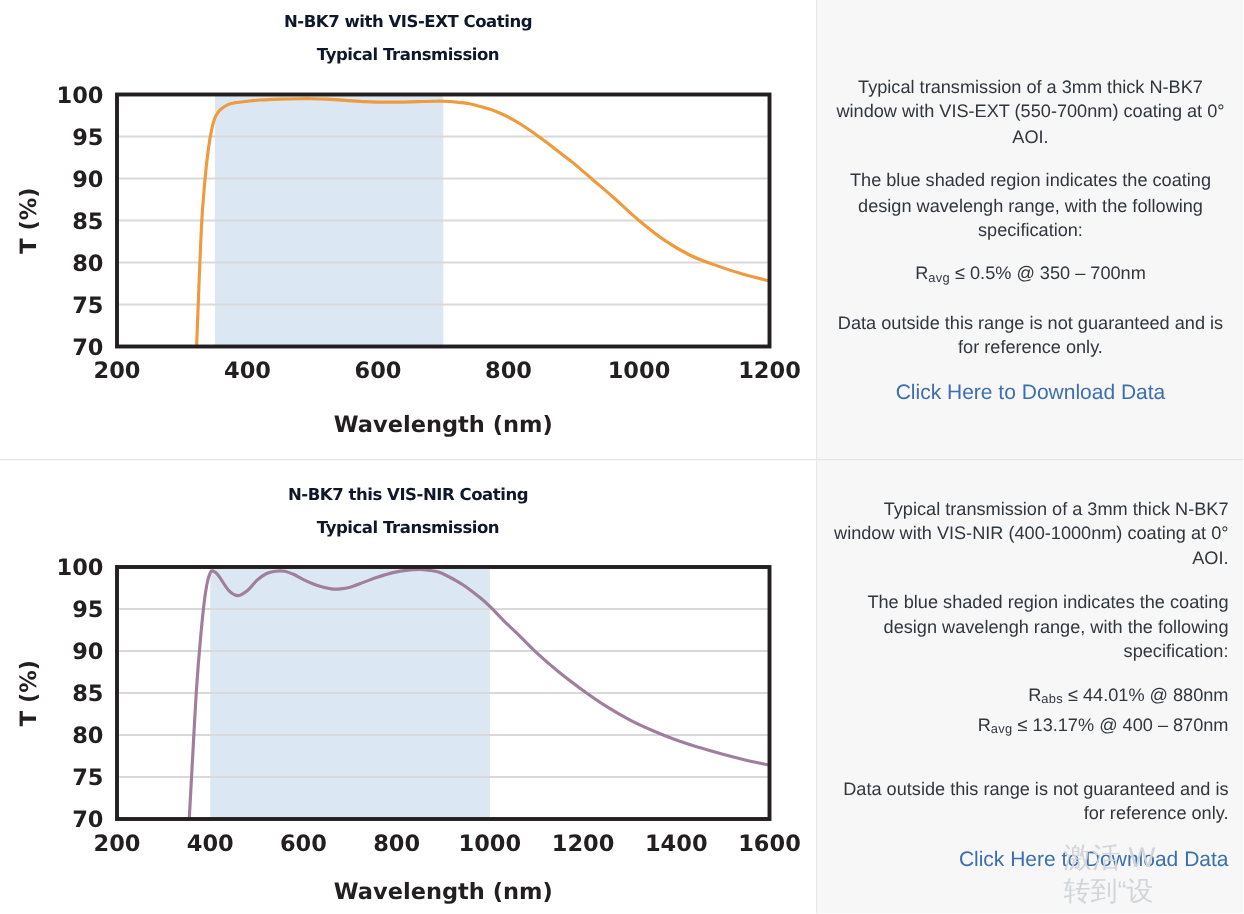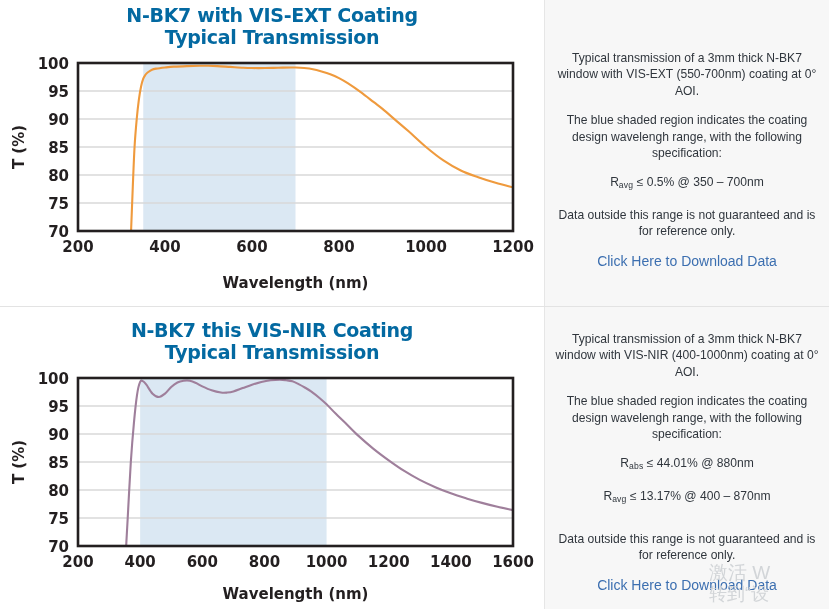--- a/index.html
+++ b/index.html
@@ -41,23 +41,23 @@
     padding: 0 14px;
   }
 
   
   .chart-title {
     position: absolute;
     left: 0; right: 0;
     text-align: center;
     font-family: "DejaVu Sans", sans-serif;
     font-weight: bold;
-    font-size: 19px;
+    font-size: 11px;
     letter-spacing: -0.3px;
-    color: #0369a1;
+    color: #0f172a;
     line-height: 22px;
   }
   .chart-title .l1 { display: block; }
   .chart-title .l2 { display: block; }
 
   
   .plot-svg { position: absolute; display: block; }
 
   .ax-num {
     font-family: "DejaVu Sans", sans-serif;
@@ -76,21 +76,21 @@
   .desc-block {
     position: absolute;
     left: 10px; right: 10px;
     text-align: center;
     color: #30363d;
     font-family: "Liberation Sans", sans-serif;
     font-size: 12.1px;
     line-height: 16.4px;
   }
   .desc-para { margin: 0 0 13px 0; }
-  .spec-line { margin: 13px; white-space: nowrap; }
+  .spec-line { margin: 0; white-space: nowrap; }
   .spec-group { margin: 0 0 13px 0; }
   .sub { font-size: 8.6px; vertical-align: -0.22em; letter-spacing: 0.2px; }
   .dl-link {
     display: block;
     color: #3c6fb0;
     text-decoration: none;
     font-size: 14px;
     cursor: pointer;
   }
 
@@ -202,21 +202,21 @@
           <text x="326.57142857142856" y="206" text-anchor="middle" class="ax-num">1000</text>
           <text x="388.7142857142857" y="206" text-anchor="middle" class="ax-num">1200</text>
           <text x="450.85714285714283" y="206" text-anchor="middle" class="ax-num">1400</text>
           <text x="513" y="206" text-anchor="middle" class="ax-num">1600</text>
           <text x="295.5" y="238" text-anchor="middle" class="ax-title">Wavelength (nm)</text>
           <text x="24" y="101" text-anchor="middle" class="ax-title" transform="rotate(-90 24 101)">T (%)</text>
         </svg>
     </div>
 
     <div class="desc-cell">
-      <div class="desc-block" style="top:24px;">
+      <div class="desc-block" style="top:24px;text-align:right;">
         <p class="desc-para">Typical transmission of a 3mm thick N-BK7 window with VIS-NIR (400-1000nm) coating at 0° AOI.</p>
         <p class="desc-para">The blue shaded region indicates the coating design wavelengh range, with the following specification:</p>
         <div class="spec-group" id="specs-1" style="margin-bottom:24px;">
             <p class="spec-line"><span>R</span><span class="sub">abs</span><span> ≤ 44.01% @ 880nm</span></p>
             <p class="spec-line"><span>R</span><span class="sub">avg</span><span> ≤ 13.17% @ 400 – 870nm</span></p>
           </div>
         <p class="desc-para">Data outside this range is not guaranteed and is for reference only.</p>
         <a class="dl-link">Click Here to Download Data</a>
       </div>
 

